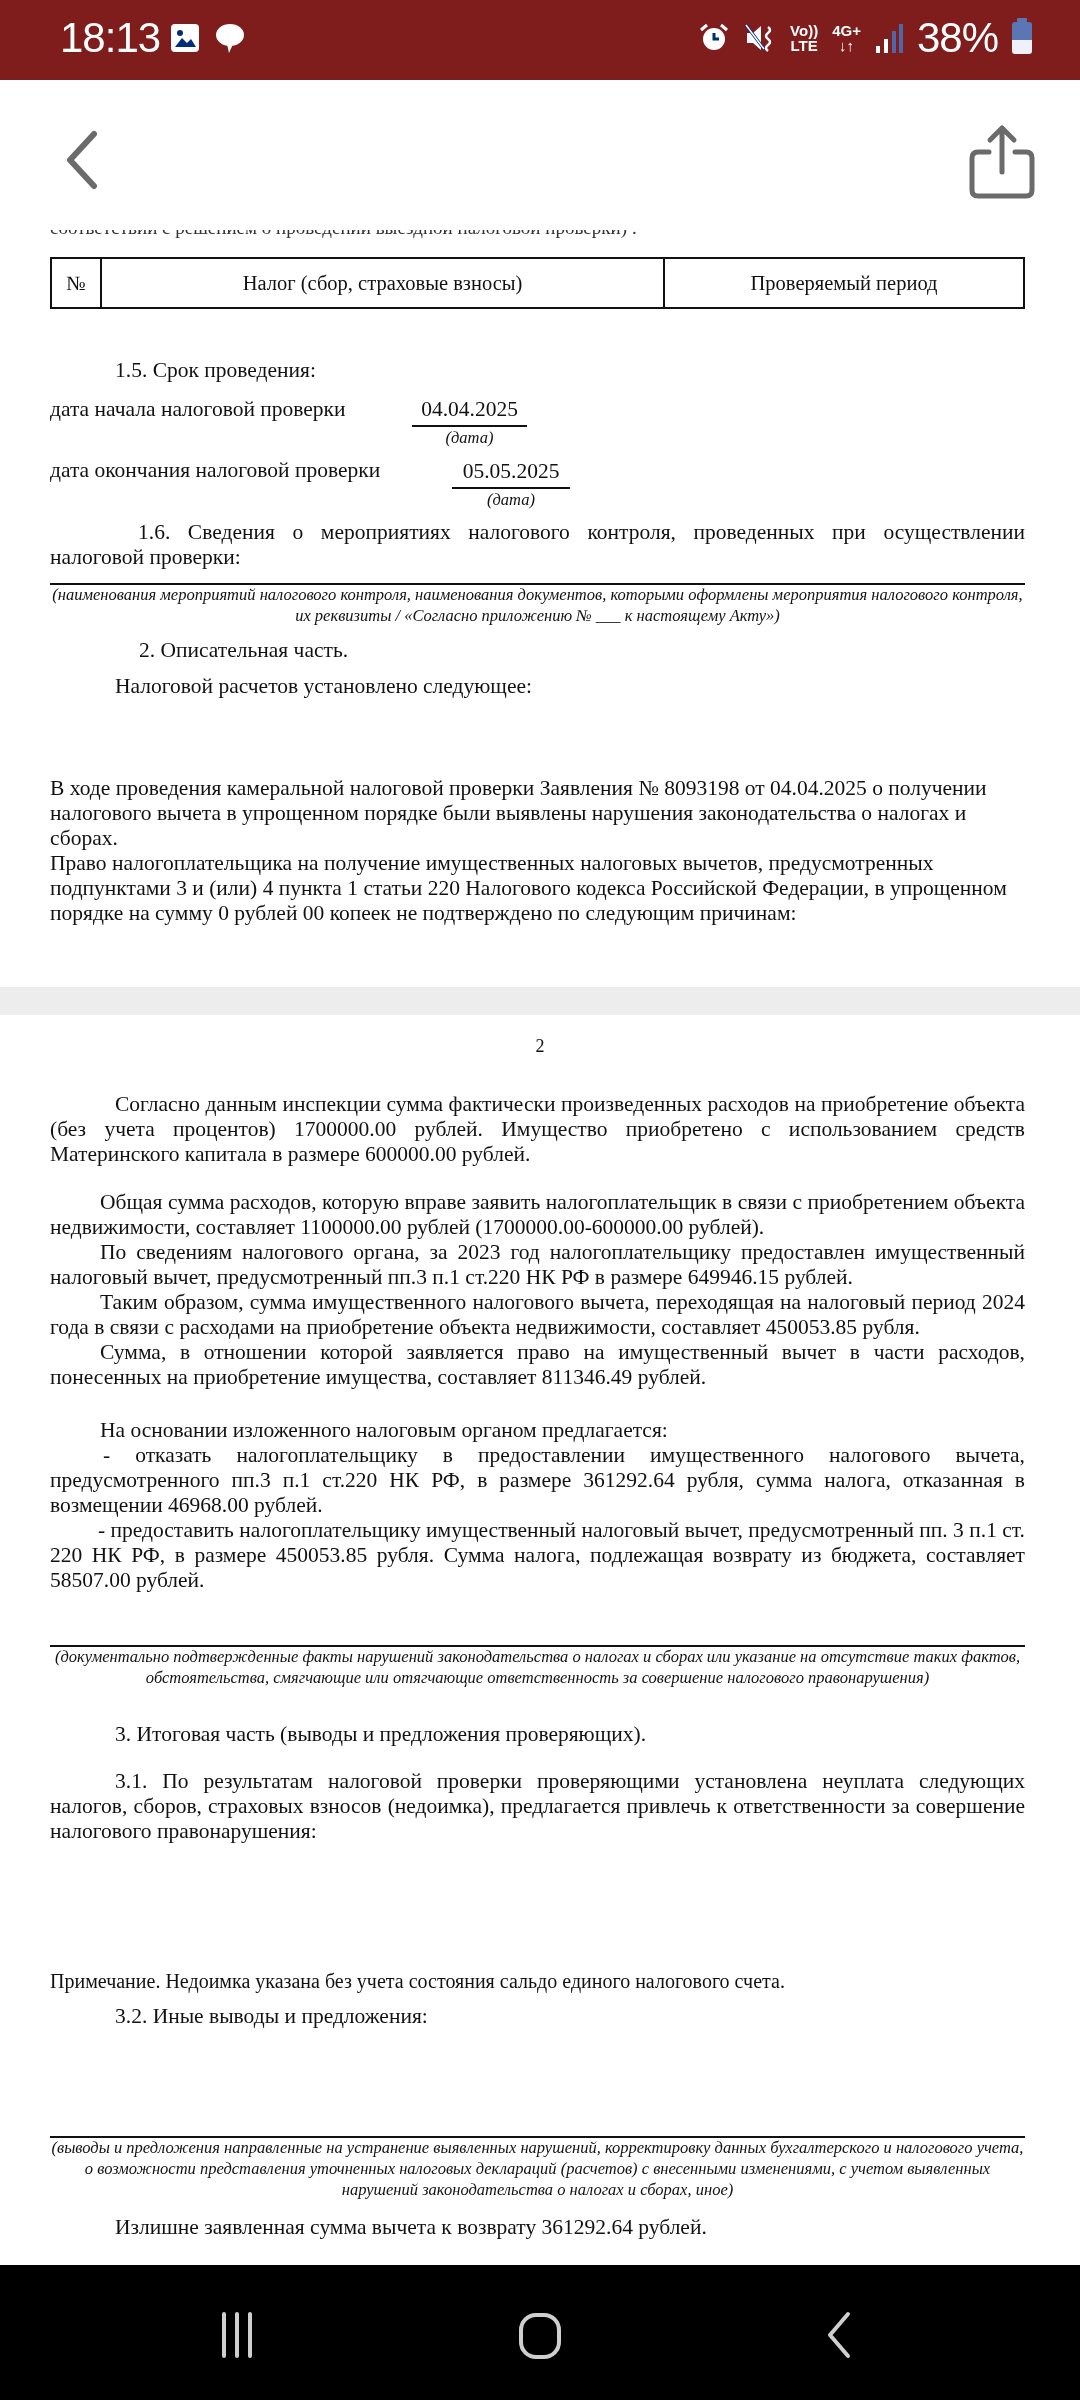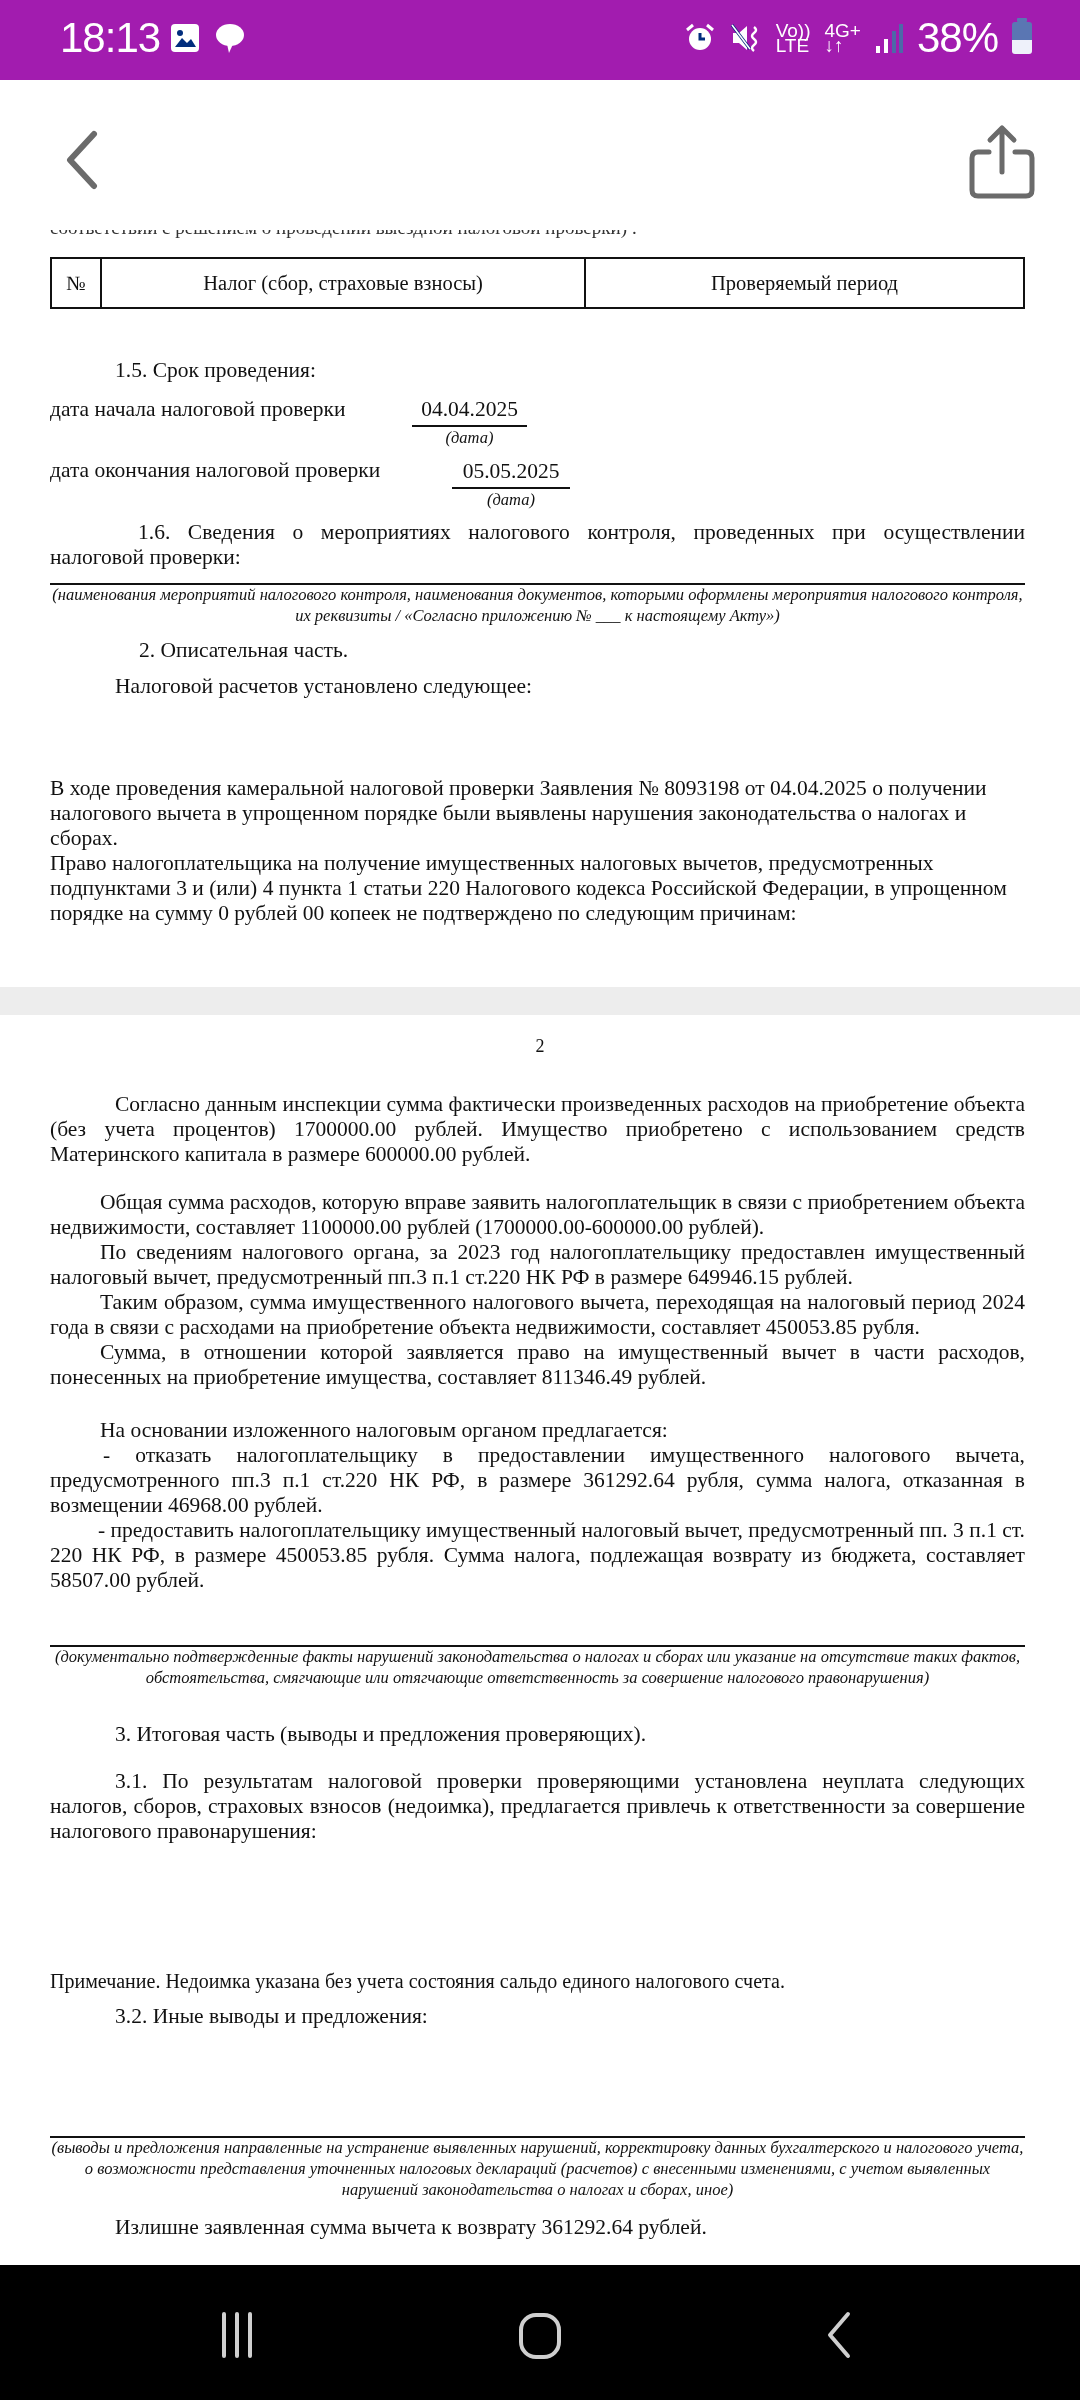--- a/index.html
+++ b/index.html
@@ -1,24 +1,24 @@
 <!DOCTYPE html>
 <html><head>
 <meta charset="utf-8">
 <style>
   * { box-sizing: border-box; margin: 0; padding: 0; }
   html, body { width: 1080px; height: 2400px; overflow: hidden; background: #fff; }
   body { position: relative; font-family: "Liberation Serif", serif; color: #111; }
 
   
-  .status-bar { position: absolute; left: 0; top: 0; width: 1080px; height: 80px; background: #a21caf; color: #fff; font-family: "Liberation Sans", sans-serif; }
+  .status-bar { position: absolute; left: 0; top: 0; width: 1080px; height: 80px; background: #7f1d1d; color: #fff; font-family: "Liberation Sans", sans-serif; }
   .sb-time { position: absolute; left: 60px; top: 14px; font-size: 42px; letter-spacing: -1px; }
   .sb-left-icons { position: absolute; left: 170px; top: 22px; display: flex; gap: 14px; align-items: center; }
   .sb-right { position: absolute; right: 48px; top: 14px; display: flex; align-items: center; gap: 14px; }
-  .sb-small { font-size: 19px; line-height: 15px; font-weight: normal; }
+  .sb-small { font-size: 15px; line-height: 15px; font-weight: bold; text-align: center; }
   .sb-pct { font-size: 42px; letter-spacing: -1px; }
   .battery { width: 20px; height: 32px; border-radius: 3px; background: linear-gradient(#5a76b3 55%, #eef1fa 55%); position: relative; }
   .battery:before { content: ""; position: absolute; top: -4px; left: 5px; width: 10px; height: 4px; background: #5a76b3; border-radius: 1px; }
 
   
   .app-bar { position: absolute; left: 0; top: 80px; width: 1080px; height: 150px; background: #fff; }
   .back-btn { position: absolute; left: 52px; top: 42px; width: 60px; height: 76px; display: flex; align-items: center; justify-content: center; cursor: pointer; }
   .share-btn { position: absolute; right: 40px; top: 44px; width: 76px; height: 76px; cursor: pointer; }
 
   
@@ -101,21 +101,21 @@
   </div>
 </div>
 
 <div class="doc">
   <div class="cut"><span>соответствии с решением о проведении выездной налоговой проверки) :</span></div>
 
   <table class="tax">
     <tbody>
         <tr>
       <td style="width:50px">№</td>
-      <td style="width:484px">Налог (сбор, страховые взносы)</td>
+      <td style="width:563px">Налог (сбор, страховые взносы)</td>
       <td>Проверяемый период</td>
     </tr>
   </tbody>
     </table>
 
   <div class="p" style="left:115px; top:128px;">1.5. Срок проведения:</div>
   <div class="p" style="left:50px; top:167px;">дата начала налоговой проверки</div>
   <div class="p" style="left:412px; top:167px; width:115px; text-align:center;">04.04.2025</div>
   <div class="hr" style="left:412px; top:195px; width:115px;"></div>
   <div class="p it" style="left:412px; top:197px; width:115px;">(дата)</div>

